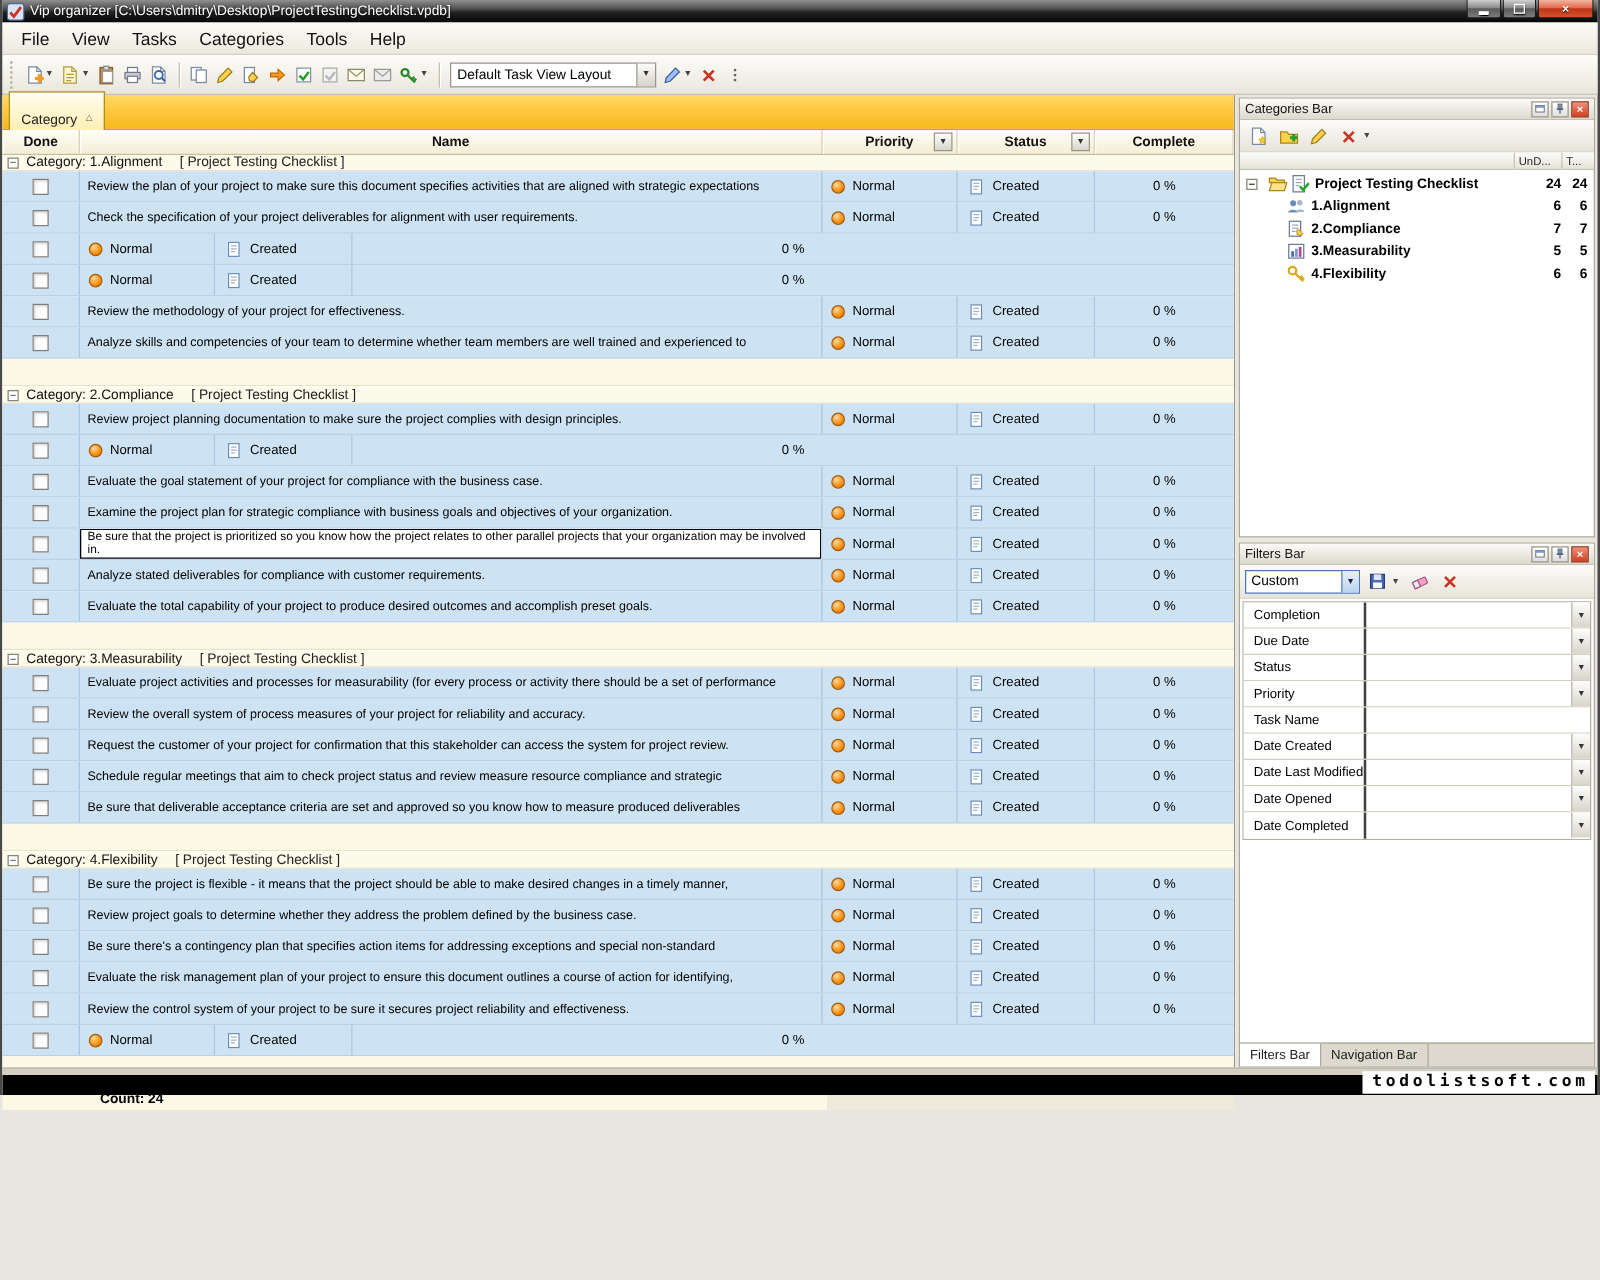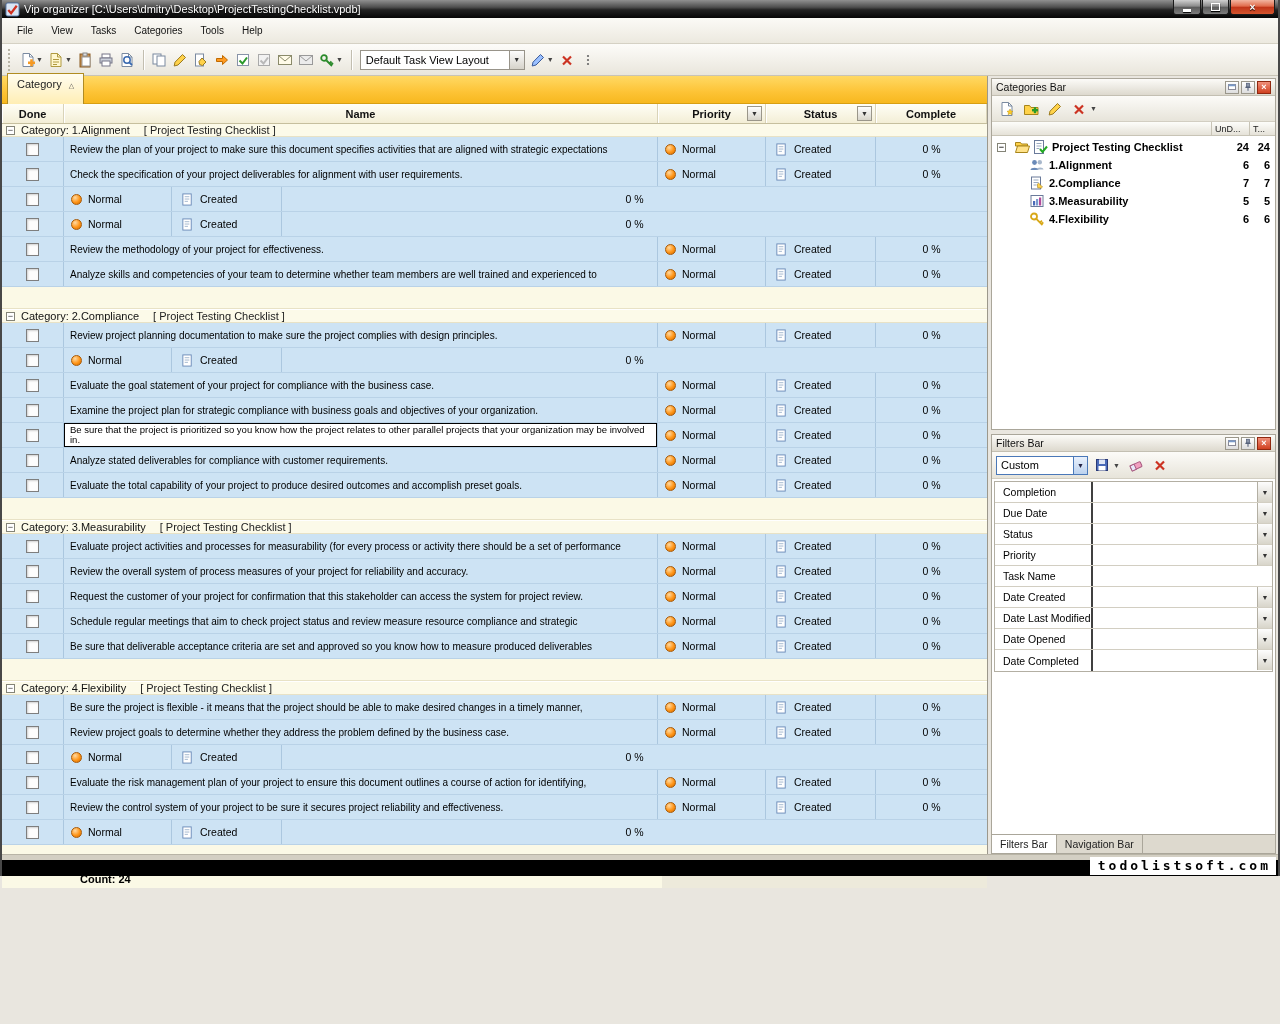--- a/index.html
+++ b/index.html
@@ -12,36 +12,36 @@
   .title-text { flex:1; font-size:11px; margin-left:4px; text-shadow:0 1px 2px #000; white-space:nowrap; overflow:hidden; }
   .winbtns { display:flex; align-items:flex-start; height:18px; }
   .winbtn { height:15px; display:flex; align-items:center; justify-content:center; color:#fff; font-size:10px; font-weight:bold; border:1px solid #1a1a1a; border-top:none; border-radius:0 0 3px 3px; margin-left:1px; background:linear-gradient(#cfcfcf,#8a8a8a 45%,#5a5a5a 50%,#7d7d7d); text-shadow:0 1px 1px #000; }
   .winbtn.min { width:28px; } .winbtn.max { width:27px; }
   .winbtn.close { width:45px; background:linear-gradient(#f2b5a0,#e06a4a 45%,#c03418 50%,#d4552e); }
   .min-glyph { width:8px; height:3px; background:#fff; margin-top:6px; box-shadow:0 1px 1px #000; }
   .max-glyph { width:9px; height:8px; border:1px solid #fff; box-shadow:0 1px 1px #000; }
 
   
   .menubar { height:26px; flex:0 0 26px; background:linear-gradient(#fbfaf6,#ece9df); border-bottom:1px solid #d5d1c4; display:flex; align-items:center; padding:0 6px; }
-  .menu-item { font-size:10px; padding:4px 9px; color:#111; }
+  .menu-item { font-size:14px; padding:4px 9px; color:#111; }
   .toolbar { height:32px; flex:0 0 32px; background:linear-gradient(#fdfcf9,#e9e6dc); border-bottom:1px solid #c8c4b6; display:flex; align-items:center; padding:0 6px; }
   .grip { width:4px; height:22px; border-left:2px dotted #b8b4a6; margin-right:5px; }
   .tb-icon { width:21px; height:22px; display:flex; align-items:center; justify-content:center; border-radius:2px; }
   .tb-caret { font-size:7px; color:#444; margin:0 3px 0 -2px; }
   .tb-sep { width:1px; height:20px; background:#c2beb0; box-shadow:1px 0 0 #fff; margin:0 5px; }
   .layout-combo { width:165px; height:20px; background:#fff; border:1px solid #98948a; display:flex; align-items:center; font-size:11px; margin:0 3px; }
   .combo-text { flex:1; padding:0 5px; white-space:nowrap; overflow:hidden; }
   .combo-btn { width:15px; height:18px; flex:0 0 15px; background:linear-gradient(#fcfcfc,#d6d3ca); border-left:1px solid #98948a; display:flex; align-items:center; justify-content:center; font-size:7px; color:#333; }
 
   
   .main { flex:1; display:flex; min-height:0; }
   .grid-area { width:986px; flex:0 0 986px; background:#fff; border-right:1px solid #9c988c; display:flex; flex-direction:column; min-height:0; }
 
   .group-band { height:28px; flex:0 0 28px; background:linear-gradient(#ffd964,#fdc335 60%,#f7b81f); border-bottom:1px solid #d89f12; display:flex; align-items:center; padding-left:5px; }
-  .group-tab { height:20px; background:linear-gradient(#fffdf0,#ffedb0); border:1px solid #b08c22; display:flex; align-items:flex-end; gap:7px; padding:16px 9px; font-size:11px; color:#222; }
+  .group-tab { height:20px; background:linear-gradient(#fffdf0,#ffedb0); border:1px solid #b08c22; display:flex; align-items:flex-start; gap:7px; padding:16px 9px; font-size:11px; color:#222; }
   .sort-tri { font-size:7px; color:#555; }
 
   .col-header { height:20px; flex:0 0 20px; display:flex; background:linear-gradient(#fffef6,#f3eed6); border-bottom:1px solid #c6bf9e; font-size:11px; font-weight:bold; color:#111; }
   .col { display:flex; align-items:center; justify-content:center; position:relative; border-right:1px solid #d9d3b8; box-shadow:inset 1px 0 0 #fff; }
   .c-done { width:62px; flex:0 0 62px; }
   .c-name { width:594px; flex:0 0 594px; }
   .c-prio { width:108px; flex:0 0 108px; }
   .c-status { width:110px; flex:0 0 110px; }
   .c-comp { flex:1; }
   .hdr-dd { position:absolute; right:3px; top:2px; width:15px; height:15px; border:1px solid #9a968a; background:linear-gradient(#fefefe,#d8d5ca); display:flex; align-items:center; justify-content:center; font-size:7px; font-weight:normal; color:#333; }
@@ -661,20 +661,21 @@
                   <path d="M4 4h5M4 6.5h5M4 9h3.5" stroke="#a0b4cc"></path>
                 </svg>
               </span>
               <span>Created</span>
             </div>
             <div class="cell cell-comp">0 %</div>
           </div><div class="task-row">
             <div class="cell cell-done">
               <span class="cbx"></span>
             </div>
+            <div class="cell cell-name">Be sure there's a contingency plan that specifies action items for addressing exceptions and special non-standard</div>
             <div class="cell cell-prio">
               <span class="prio-ball"></span>
               <span>Normal</span>
             </div>
             <div class="cell cell-status">
               <span class="tico">
                 <svg viewBox="0 0 14 14" width="13" height="13">
                   <rect x="2" y="1" width="9" height="12" fill="#fff" stroke="#6a8ab8"></rect>
                   <path d="M4 4h5M4 6.5h5M4 9h3.5" stroke="#a0b4cc"></path>
                 </svg>

